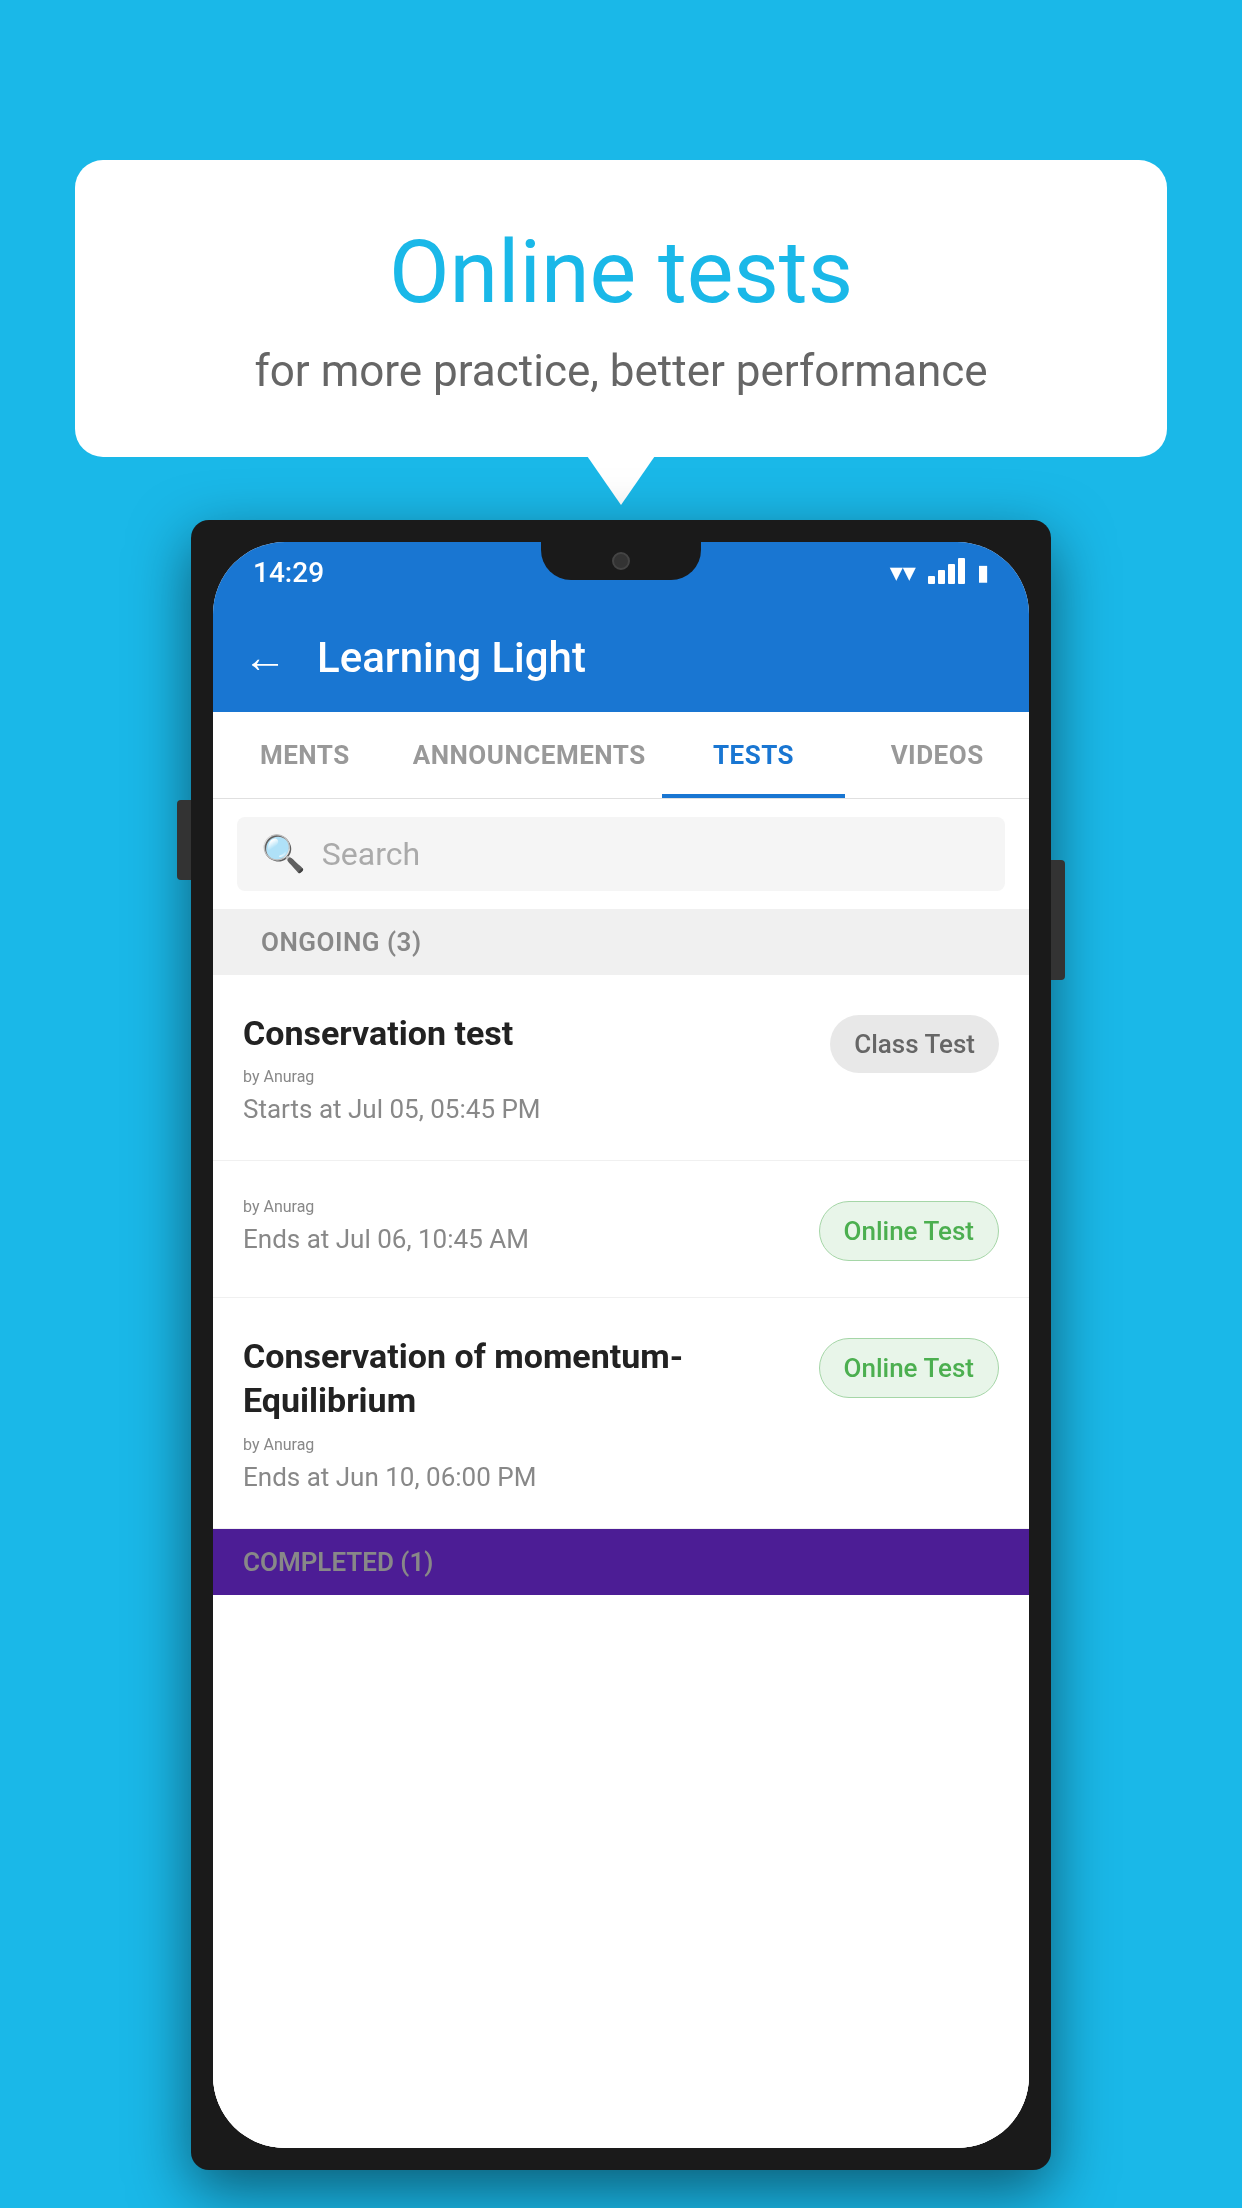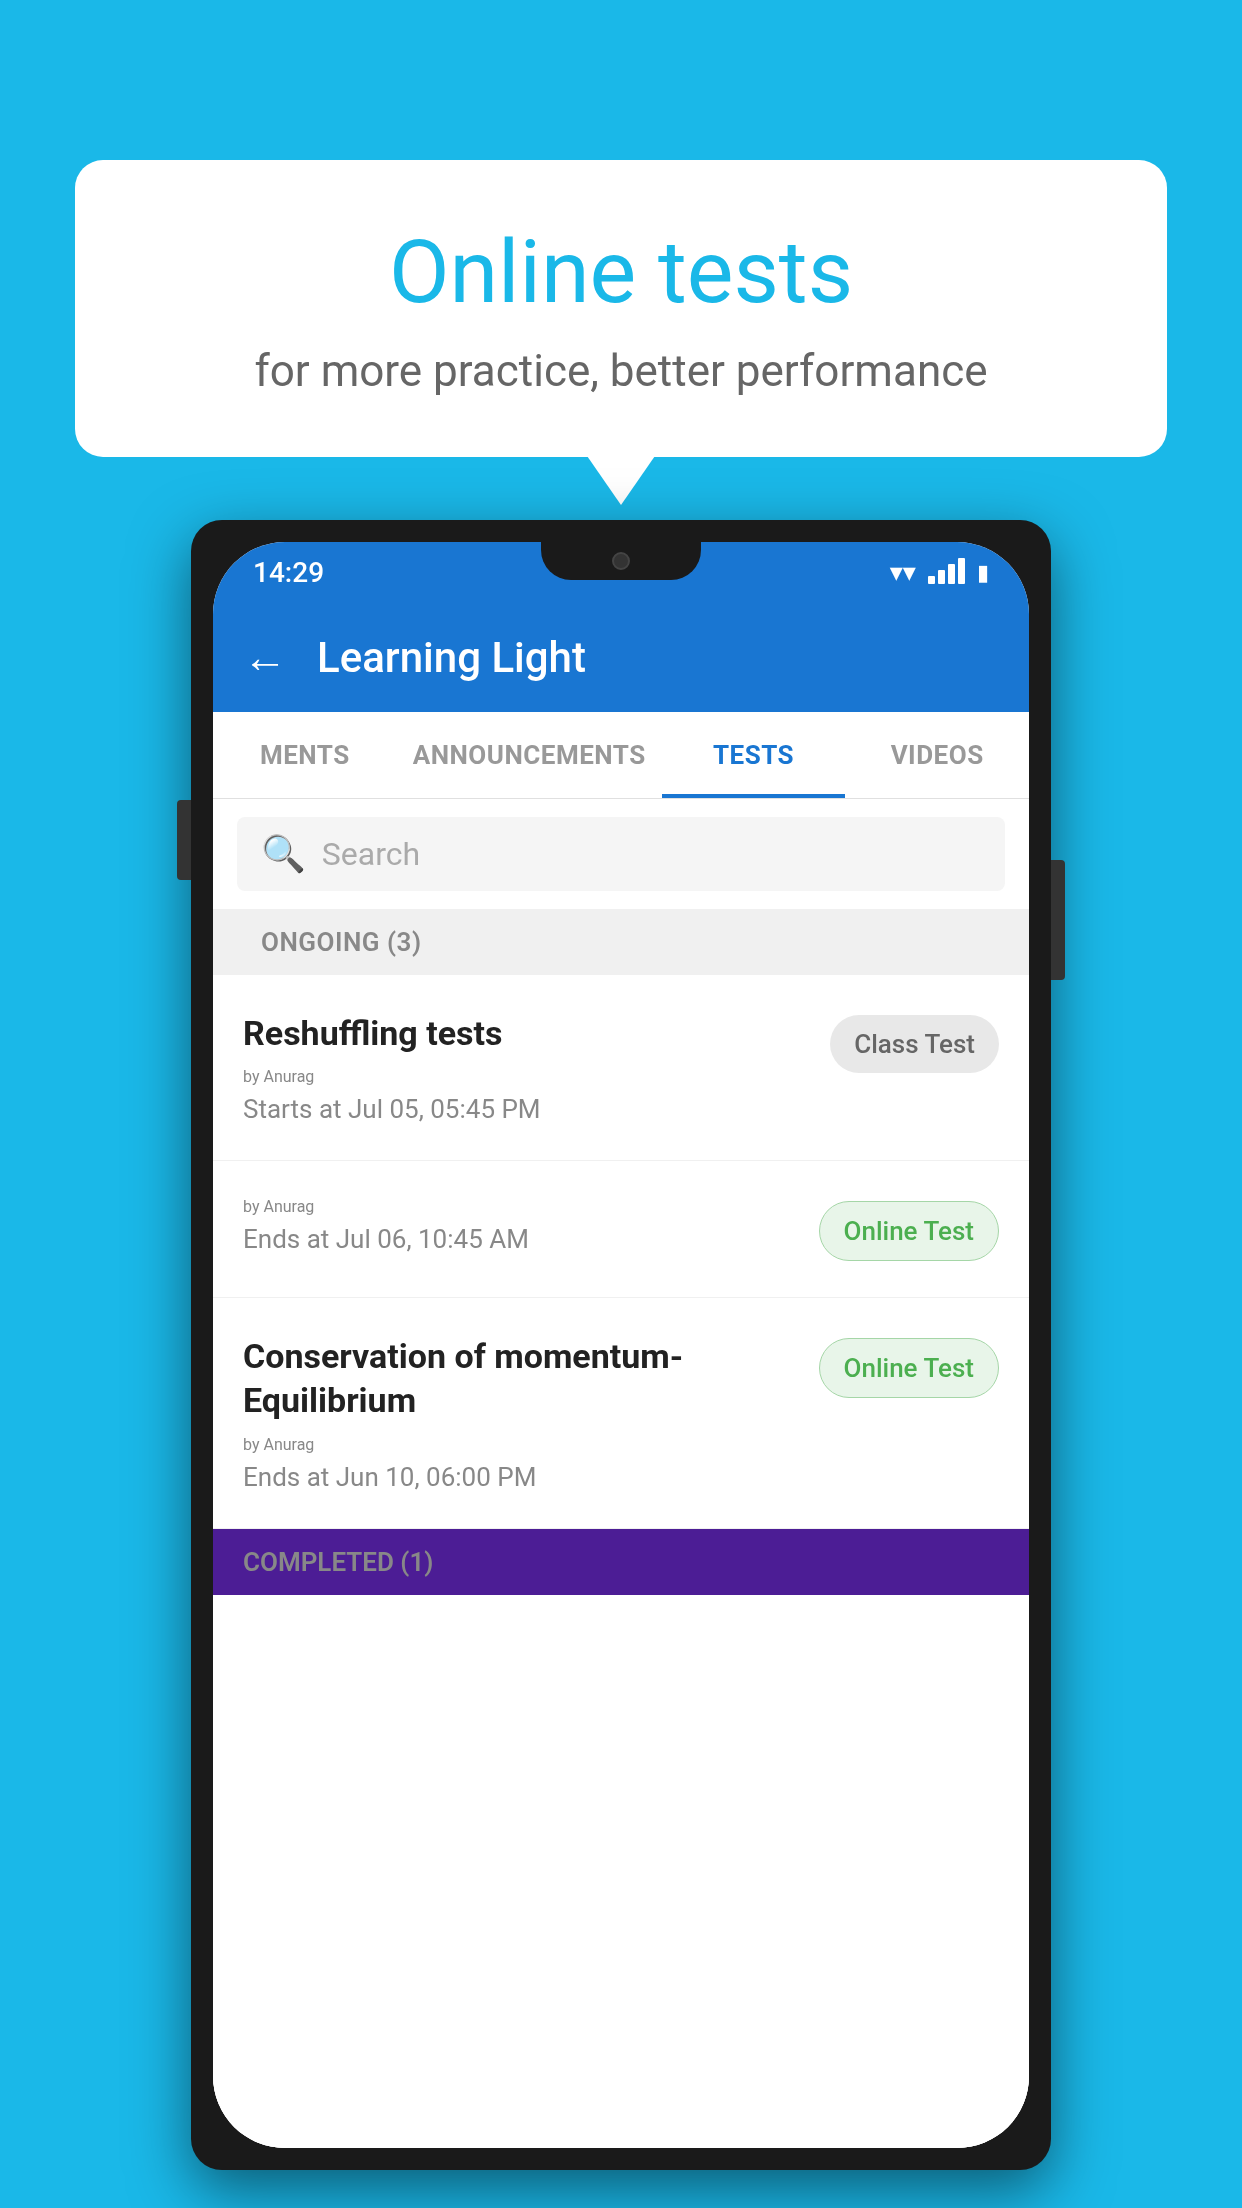--- a/index.html
+++ b/index.html
@@ -65,21 +65,21 @@
       transform: translateX(-50%);
       width: 860px;
       height: 1650px;
       z-index: 10;
     }
 
     .phone-outer {
       width: 860px;
       height: 1650px;
       background: #1a1a1a;
-      border-radius: 31px;
+      border-radius: 18px;
       position: relative;
       box-shadow: 0 20px 60px rgba(0,0,0,0.5);
       padding: 22px;
     }
 
     .phone-inner {
       width: 100%;
       height: 100%;
       background: white;
       border-radius: 72px;
@@ -406,21 +406,21 @@
         </div>
 
         <div class="section-header">
           <span class="section-title">ONGOING (3)</span>
         </div>
 
         <div class="test-list">
 
           <div class="test-item">
             <div class="test-info">
-              <div class="test-name">Reshuffling tests</div>
+              <div class="test-name">Conservation test</div>
               <div class="test-by">by Anurag</div>
               <div class="test-time">Starts at  Jul 05, 05:45 PM</div>
             </div>
             <span class="test-badge badge-class">Class Test</span>
           </div>
 
           <div class="test-item">
             <div class="test-info">
               <div class="test-by">by Anurag</div>
               <div class="test-time">Ends at  Jul 06, 10:45 AM</div>

